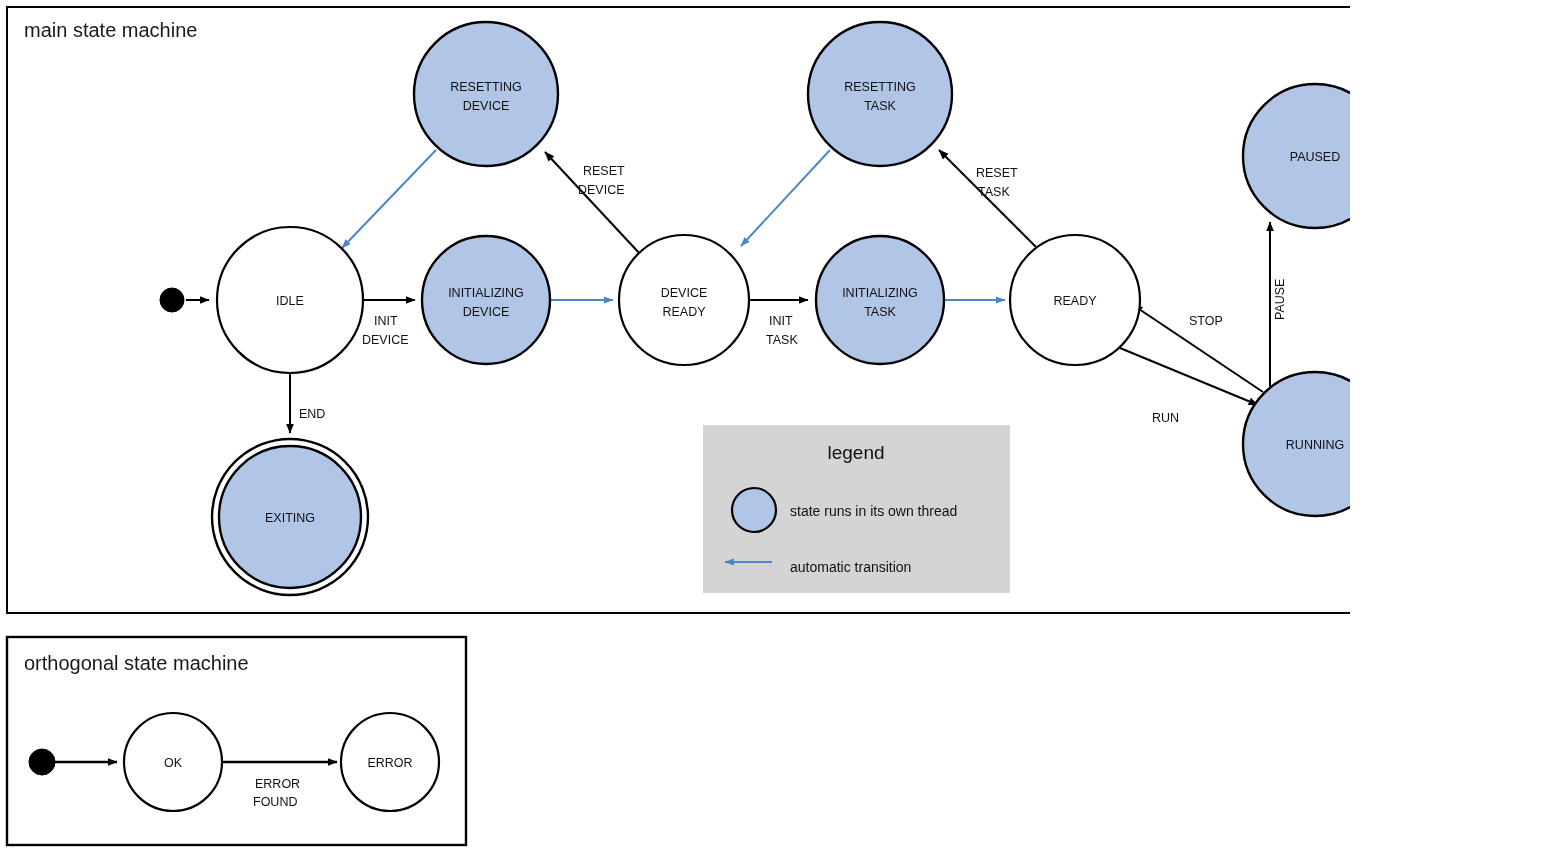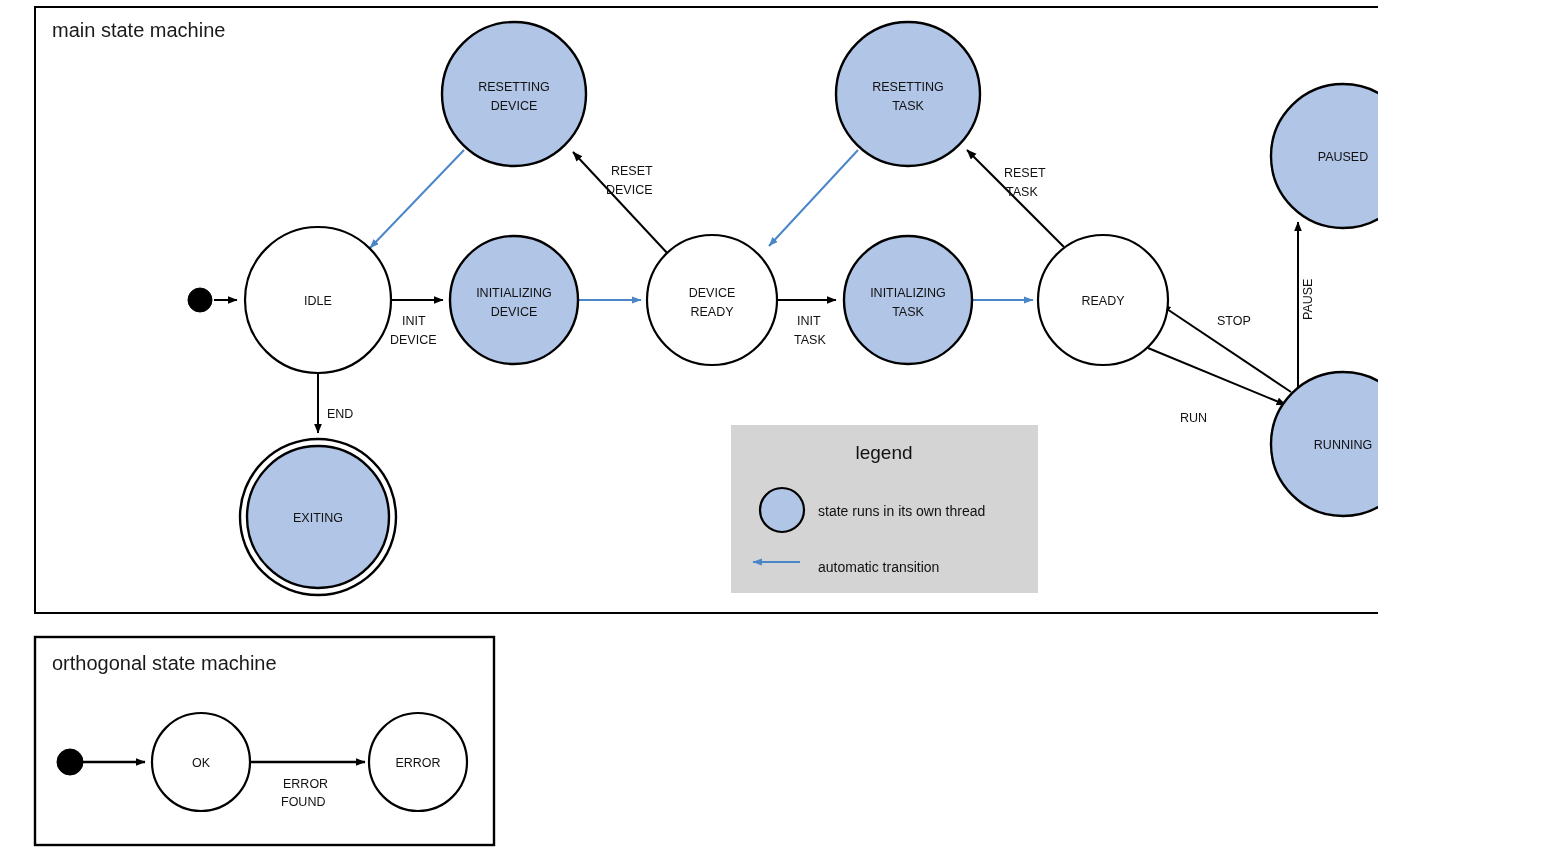--- a/index.html
+++ b/index.html
@@ -1,17 +1,17 @@
 <!DOCTYPE html>
 <html><head>
 <meta charset="utf-8">
 <style>
   html,body{margin:0;padding:0;background:#ffffff;}
   body{width:1555px;height:852px;font-family:"Liberation Sans",sans-serif;}
-  #stage{position:relative;width:1350px;height:852px;overflow:hidden;padding-left:28px;}
+  #stage{position:relative;width:1350px;height:852px;overflow:hidden;}
   svg{display:block;}
   .frame-title{font-size:20px;fill:#1a1a1a;}
   .state-label{font-size:12.5px;fill:#111111;}
   .edge-label{font-size:12.5px;fill:#111111;}
   .legend-title{font-size:19px;fill:#111111;}
   .legend-text{font-size:14px;fill:#111111;}
 </style>
 </head>
 <body>
 

